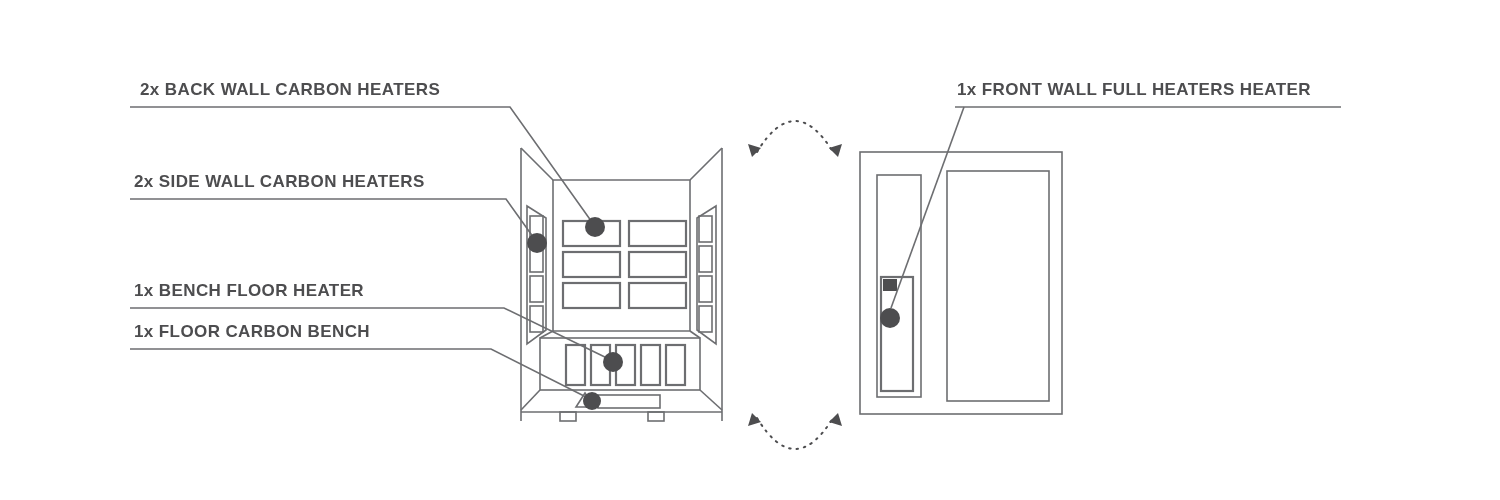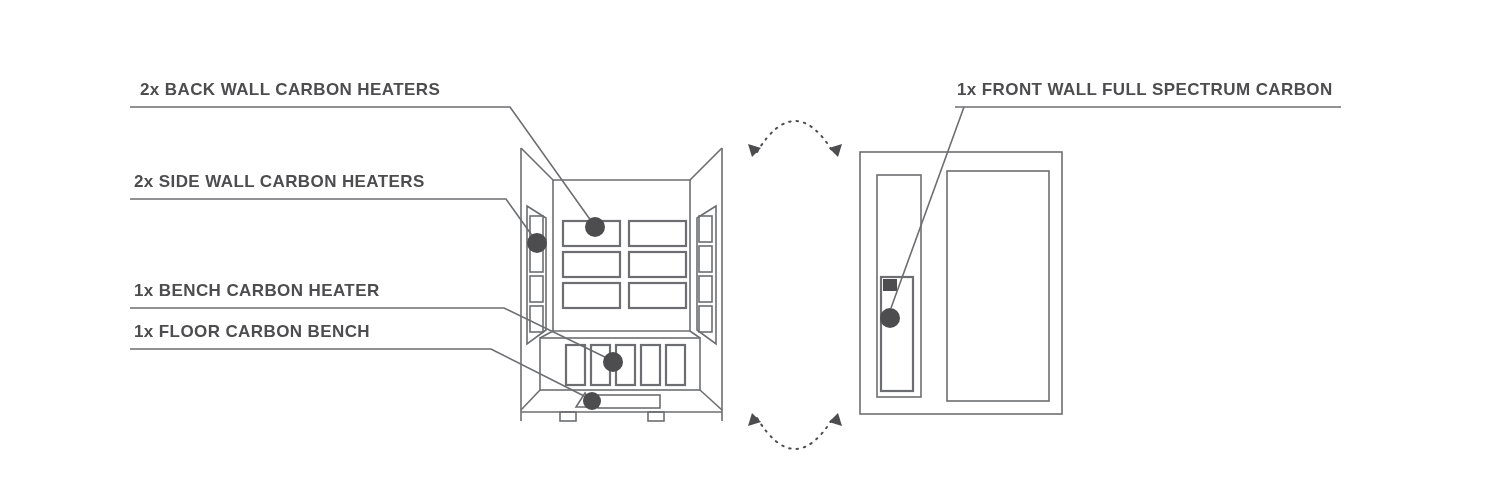--- a/index.html
+++ b/index.html
@@ -130,18 +130,18 @@
       <circle cx="613" cy="362" r="10"></circle>
       <circle cx="592" cy="401" r="9"></circle>
       <circle cx="890" cy="318" r="10"></circle>
     </g>
   </svg>
 
   <div class="label" style="left:134px;top:80px;margin-left:6px;">2x BACK WALL CARBON HEATERS</div>
 
   <div class="label" style="left:134px;top:172px;">2x SIDE WALL CARBON HEATERS</div>
 
-  <div class="label" style="left:134px;top:281px;">1x BENCH CARBON HEATER</div>
+  <div class="label" style="left:134px;top:281px;">1x BENCH FLOOR HEATER</div>
 
   <div class="label" style="left:134px;top:322px;">1x FLOOR CARBON BENCH</div>
 
-  <div class="label" style="left:957px;top:80px;">1x FRONT WALL FULL SPECTRUM CARBON</div>
+  <div class="label" style="left:957px;top:80px;">1x FRONT WALL FULL HEATERS HEATER</div>
 </div>
 
 </body></html>

